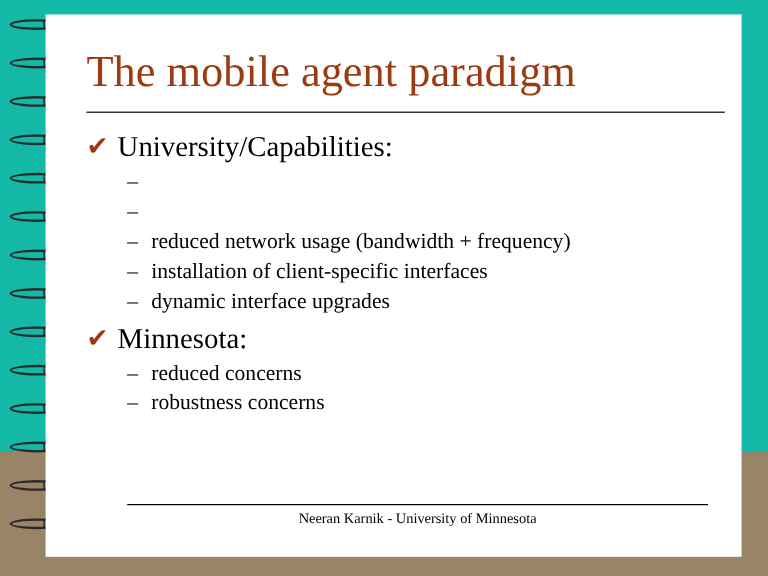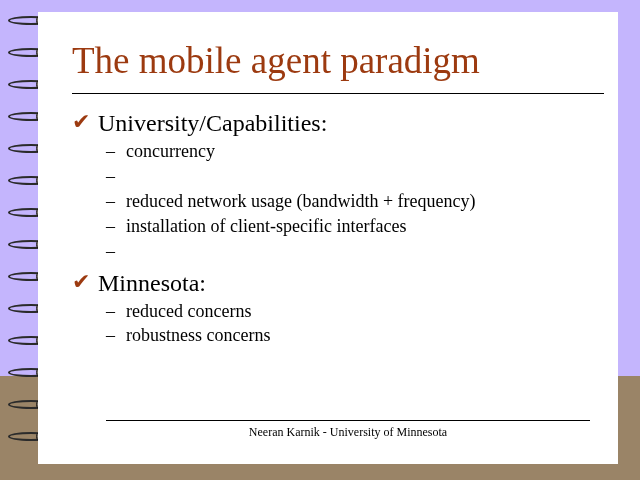--- a/index.html
+++ b/index.html
@@ -10,21 +10,21 @@
     width: 640px;
     height: 480px;
     overflow: hidden;
     background: #9a8467;
     font-family: "Liberation Serif", serif;
   }
   .slide {
     position: relative;
     width: 640px;
     height: 376px;
-    background: #c4b5fd;
+    background: #14b8a6;
   }
   
   .binding {
     position: absolute;
     left: 0;
     top: 0;
     width: 72px;
     height: 480px;
   }
   .ring {
@@ -207,35 +207,35 @@
 
       <div class="body">
 
         <div class="group">
           <div class="lvl1">
             <span class="mark">✔</span>
             <span>University/Capabilities:</span>
           </div>
           <div class="lvl2">
             <span class="dash">–</span>
-            <span>concurrency</span>
           </div>
           <div class="lvl2">
             <span class="dash">–</span>
           </div>
           <div class="lvl2">
             <span class="dash">–</span>
             <span>reduced network usage (bandwidth + frequency)</span>
           </div>
           <div class="lvl2">
             <span class="dash">–</span>
             <span>installation of client-specific interfaces</span>
           </div>
           <div class="lvl2">
             <span class="dash">–</span>
+            <span>dynamic interface upgrades</span>
           </div>
         </div>
 
         <div class="group">
           <div class="lvl1">
             <span class="mark">✔</span>
             <span>Minnesota:</span>
           </div>
           <div class="lvl2">
             <span class="dash">–</span>

